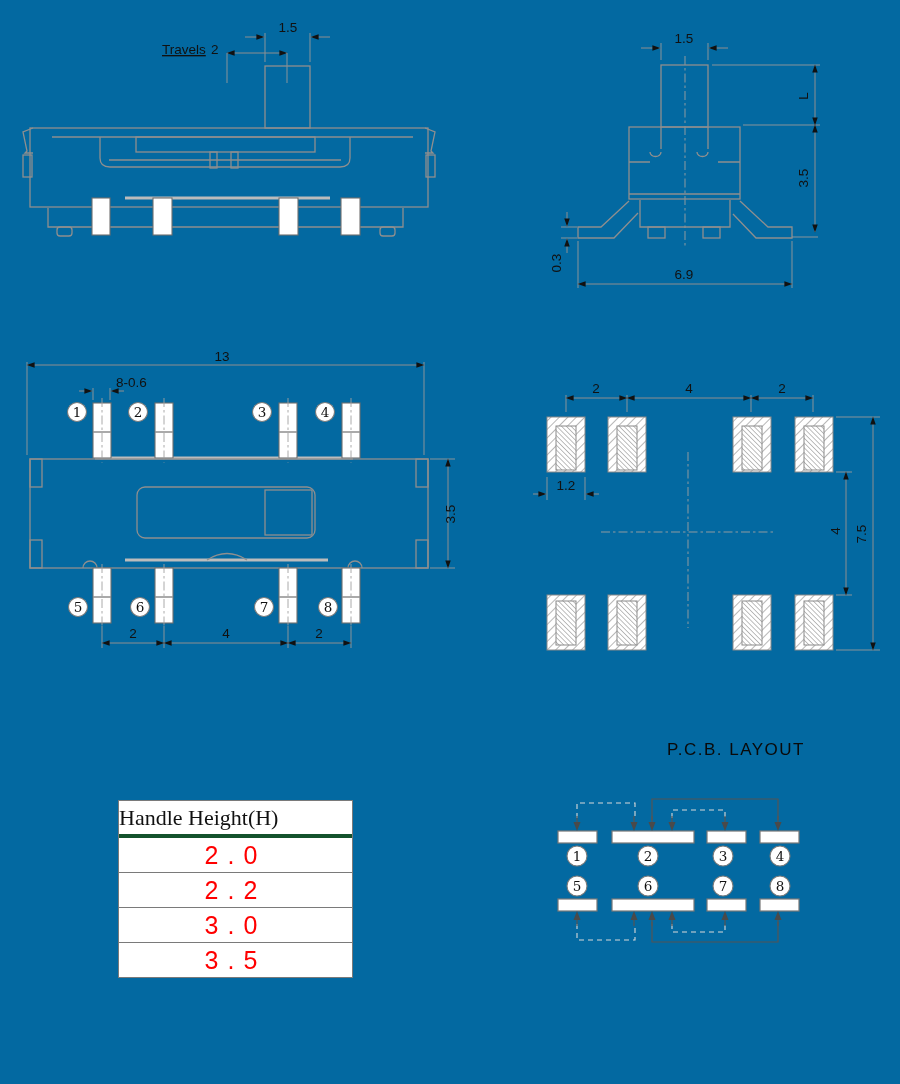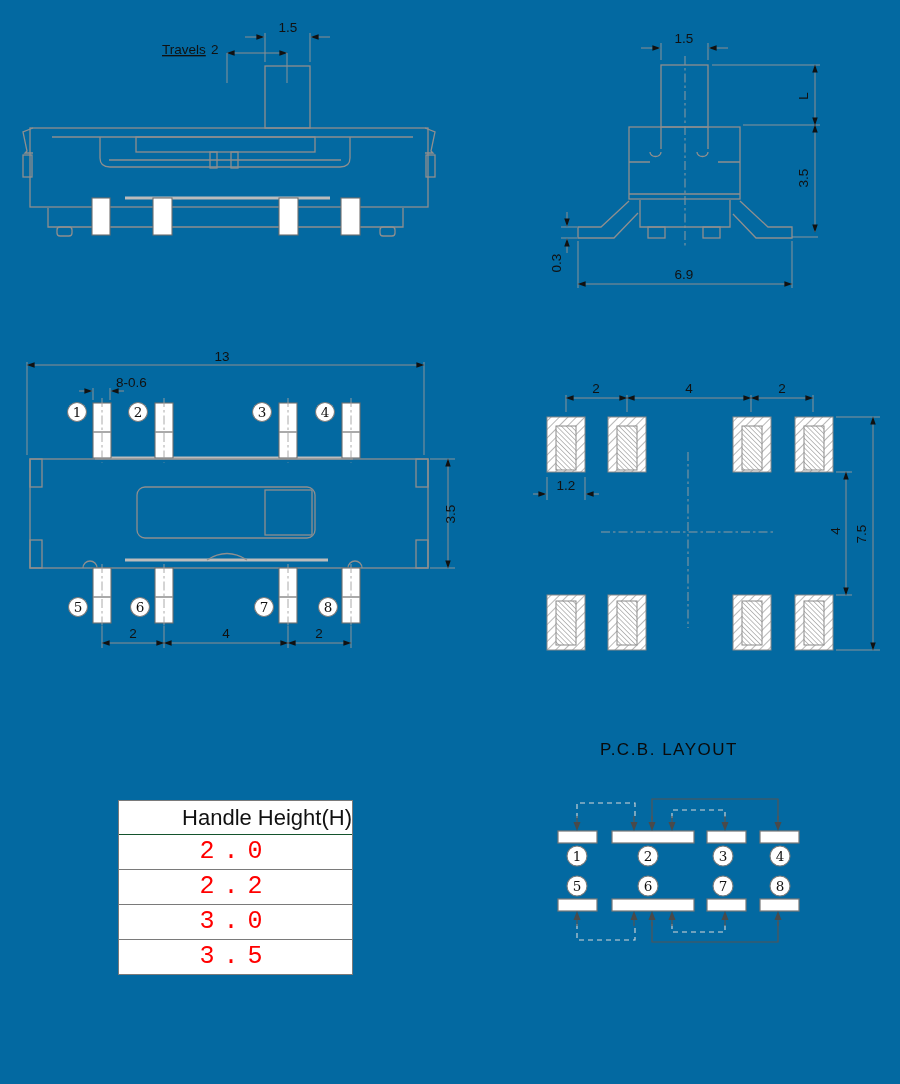--- a/index.html
+++ b/index.html
@@ -13,32 +13,32 @@
   .dim{stroke:#8f8f8f;stroke-width:1;fill:none;}
   .ext{stroke:#9a9a9a;stroke-width:0.9;fill:none;}
   .cl{stroke:#a0a0a0;stroke-width:0.9;fill:none;stroke-dasharray:9 3 2.5 3;}
   .cbar{stroke:#777;stroke-width:1.2;fill:#fff;}
   .csolid{stroke:#555;stroke-width:1.2;fill:none;}
   .cdash{stroke:#d9d9d9;stroke-width:1.1;fill:none;stroke-dasharray:5 4;}
   .carrow{fill:#4a4a4a;}
   .ccirc{stroke:#7a7a7a;stroke-width:1.1;fill:#fff;}
   .pinrect{stroke:#6f6f6f;stroke-width:1.1;fill:#fff;}
 
-  #pcb-title{position:absolute;left:600px;top:740px;width:205px;text-align:left;
+  #pcb-title{position:absolute;left:600px;top:740px;width:205px;text-align:right;
     font-size:17px;letter-spacing:1.5px;color:#0a0a0a;}
   #circuit-title{position:absolute;left:556px;top:978px;width:290px;text-align:center;
     font-family:"DejaVu Sans Mono","Liberation Mono",monospace;font-weight:bold;
     font-size:29px;color:#0a0a0a;white-space:nowrap;letter-spacing:-1px;}
 
   #hh-table{position:absolute;left:118px;top:800px;width:233px;border:1px solid #7a7a7a;
     background:#fff;}
-  #hh-table .hh-header{height:33px;line-height:33px;text-align:right;font-size:22px;
-    color:#111;border-bottom:1px solid #14532d;}
+  #hh-table .hh-header{height:33px;line-height:33px;text-align:left;font-size:22px;
+    color:#111;border-bottom:4px solid #14532d;font-family:Liberation Serif, serif;}
   #hh-table .hh-row{height:34px;line-height:34px;text-align:center;
-    font-family:Liberation Mono, monospace;font-size:25px;color:#ff0000;
+    font-family:Liberation Sans, sans-serif;font-size:25px;color:#ff0000;
     letter-spacing:9px;border-bottom:1px solid #7a7a7a;}
   #hh-table .hh-row:last-child{border-bottom:none;}
 </style>
 </head>
 <body>
 
 <div id="page">
 
   <svg style="left:0;top:0;" width="460" height="270" viewBox="0 0 460 270">
     <defs>

